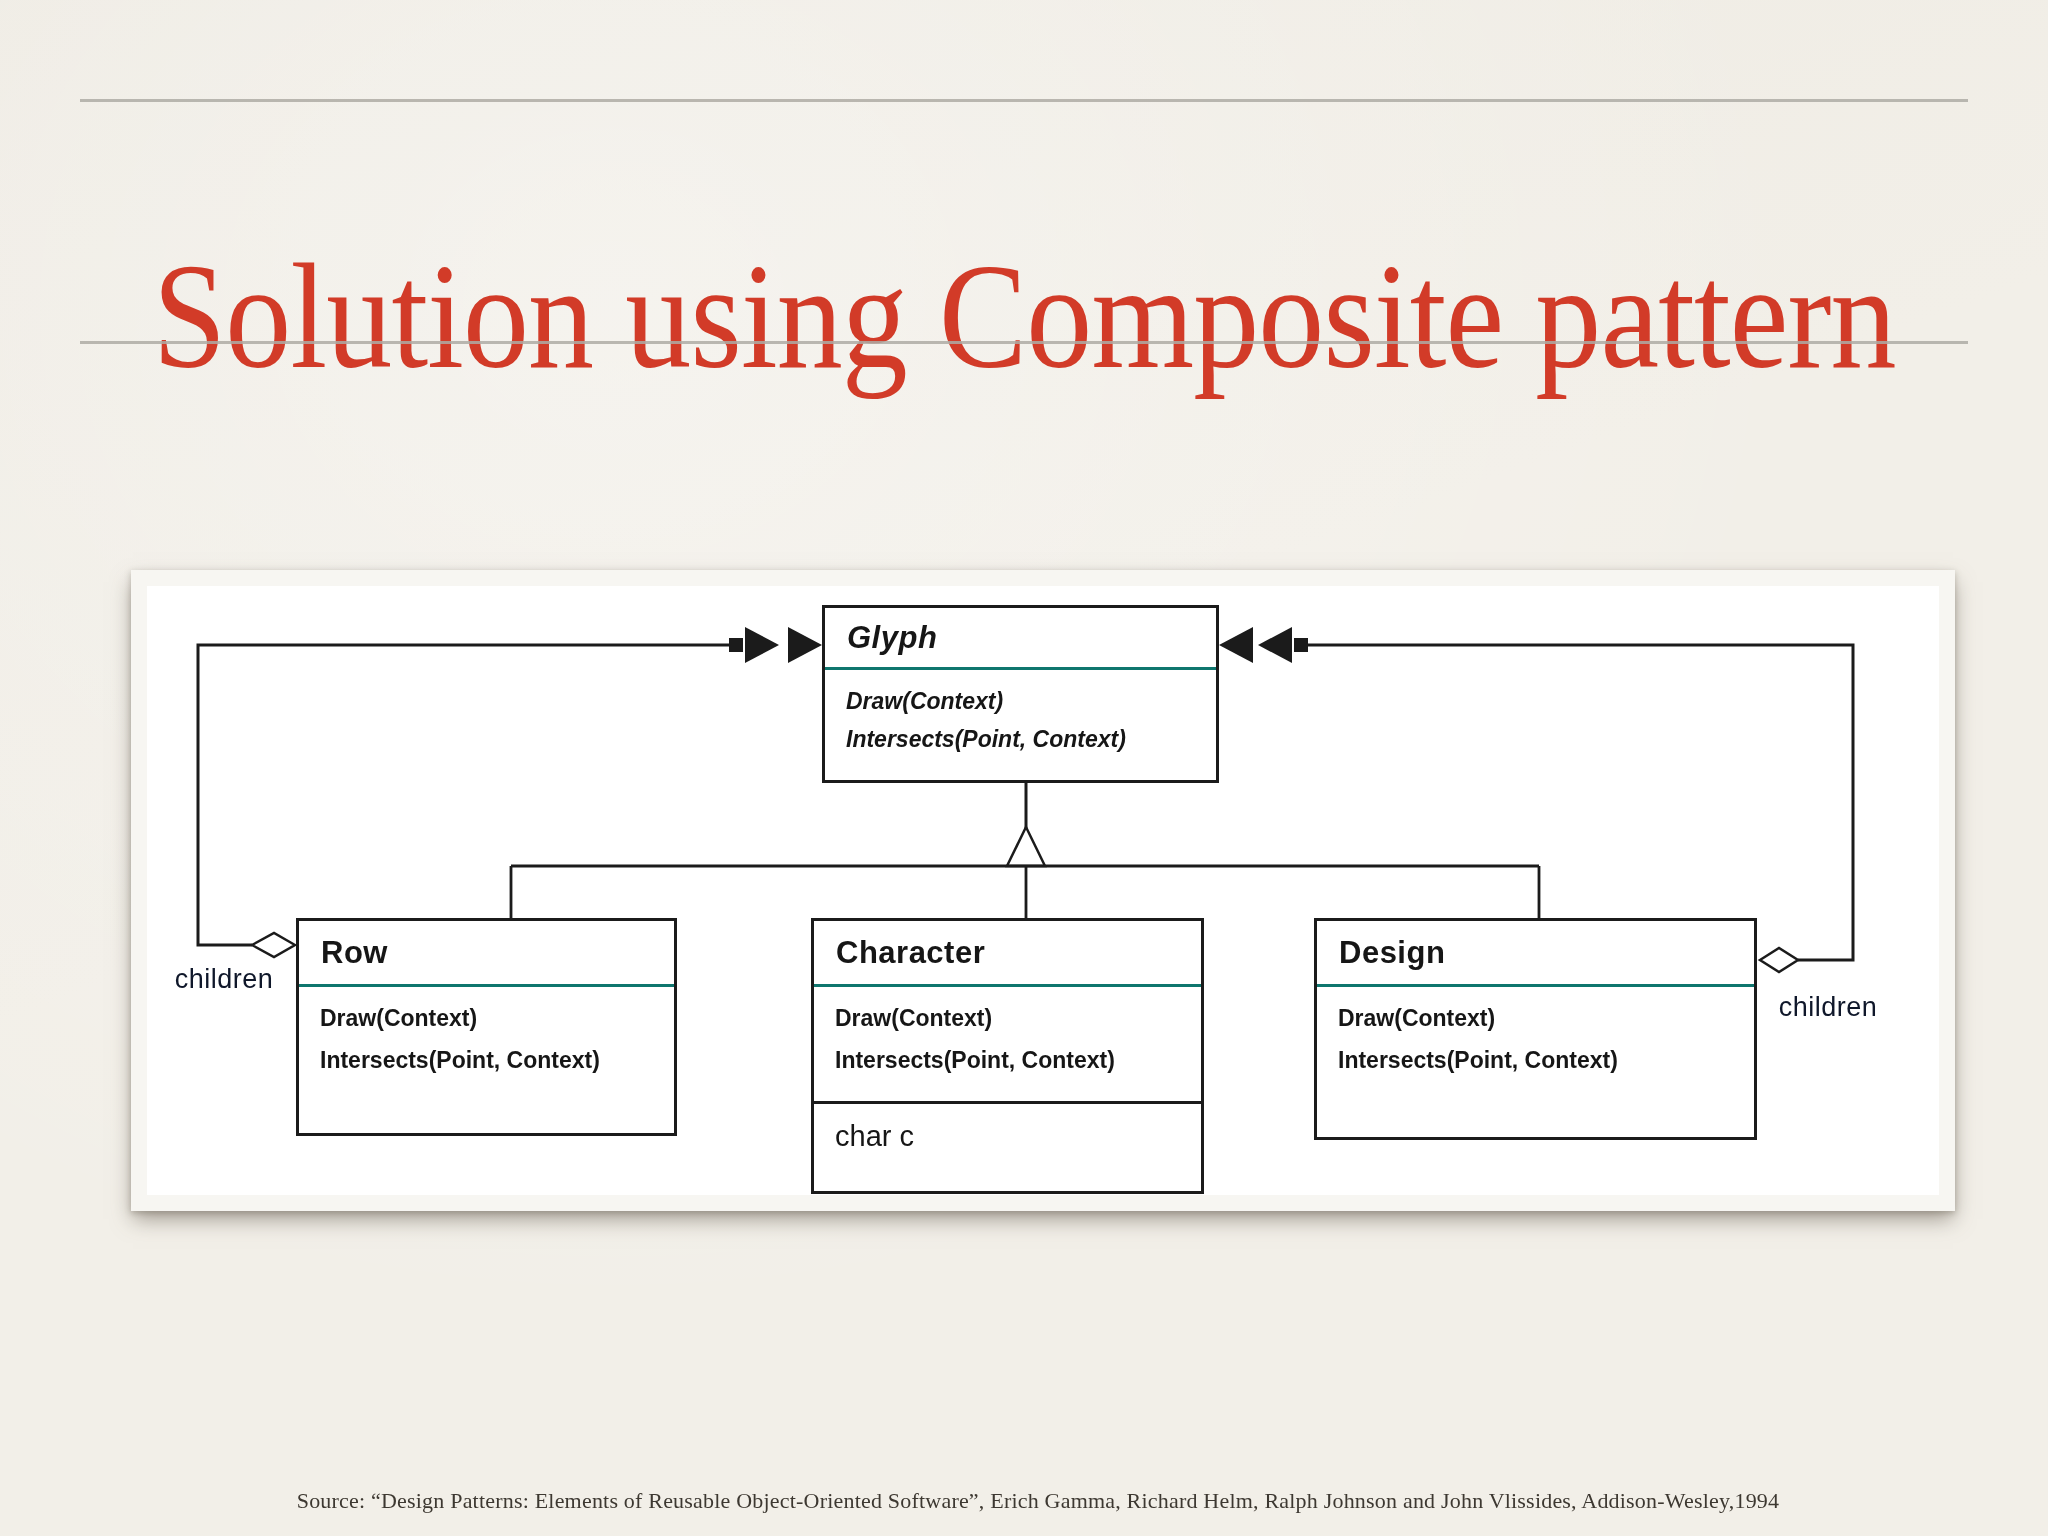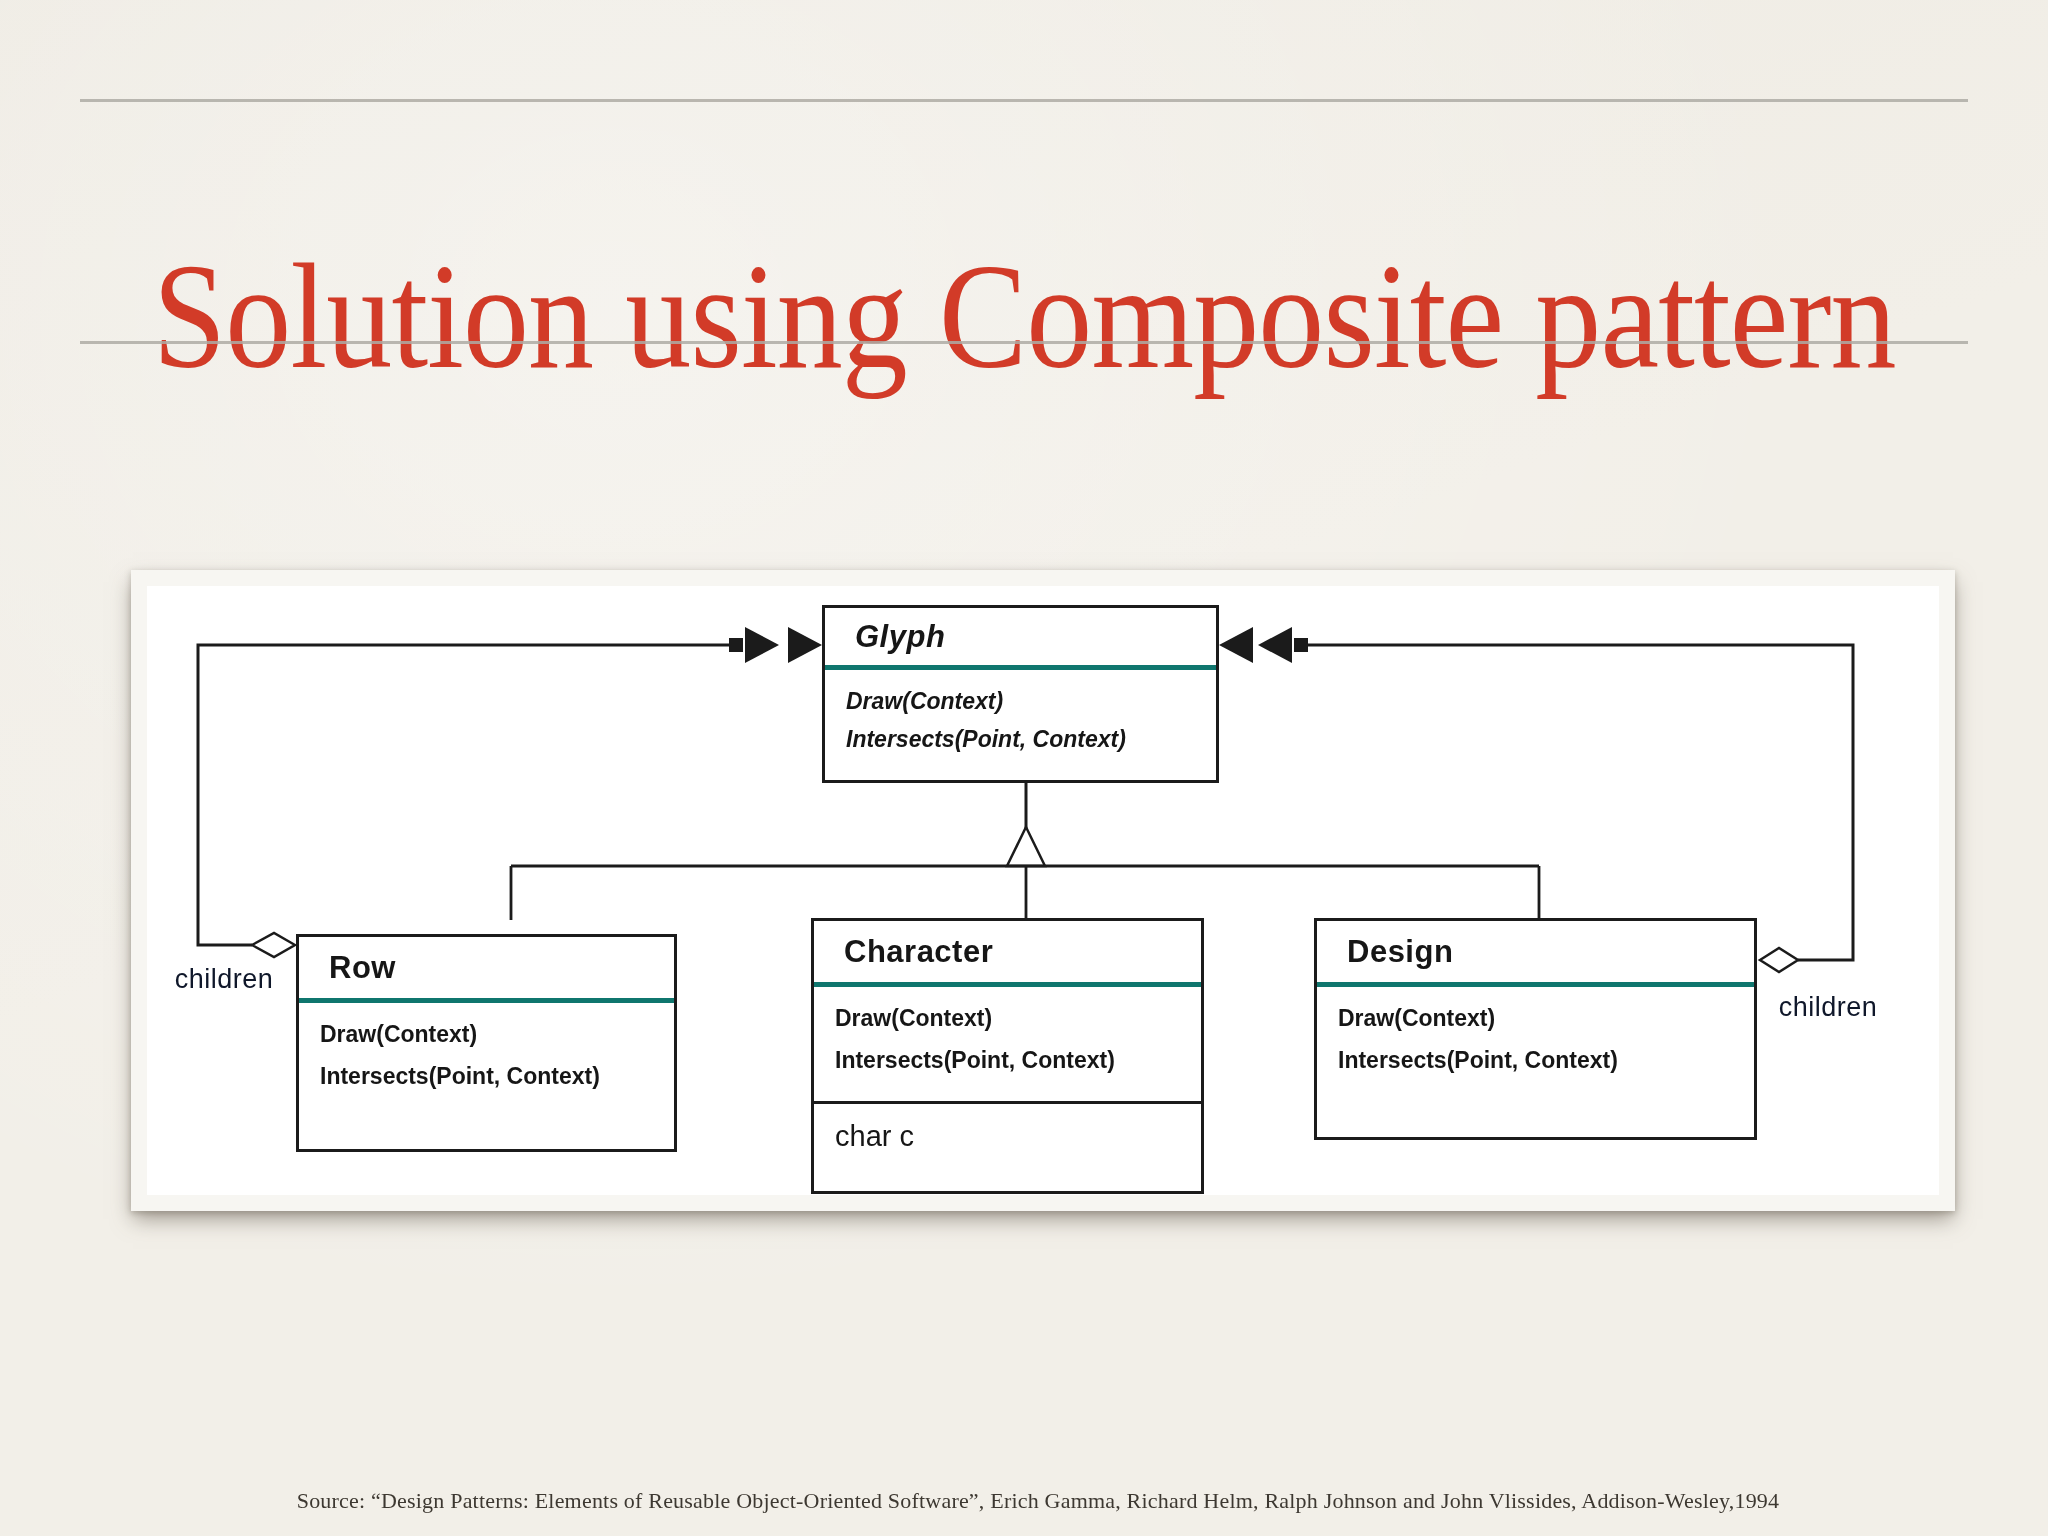--- a/index.html
+++ b/index.html
@@ -32,28 +32,28 @@
     margin:0;background:#ffffff;
     box-shadow:0 10px 20px -2px rgba(96,88,74,.55), 0 2px 6px rgba(110,102,88,.35);
   }
   .panel-inner-ring{position:absolute;inset:0;border:16px solid rgba(246,245,241,.9);pointer-events:none;}
   .connectors{position:absolute;left:0;top:0;width:1824px;height:641px;}
   .uml-box{
     position:absolute;box-sizing:border-box;
     background:#fff;border:3px solid #1b1b1b;
     color:#161616;
   }
-  .uml-head{box-sizing:border-box;display:flex;align-items:center;border-bottom:5px solid #0f766e;padding-left:30px;}
+  .uml-head{box-sizing:border-box;display:flex;align-items:center;border-bottom:3px solid #0f766e;padding-left:22px;}
   .uml-name{font-weight:bold;font-size:31px;letter-spacing:.5px;}
   .glyph .uml-name{font-style:italic;}
   .uml-body{box-sizing:border-box;padding:10px 0 0 21px;font-size:23px;line-height:42px;font-weight:bold;}
   .glyph .uml-body{font-style:italic;padding-top:12px;line-height:38px;}
   .glyph{left:691px;top:35px;width:397px;height:178px;}
   .glyph .uml-head{height:62px;}
-  .box-row{left:165px;top:348px;width:381px;height:218px;margin-top:16px;}
+  .box-row{left:165px;top:348px;width:381px;height:218px;}
   .box-character{left:680px;top:348px;width:393px;height:276px;}
   .box-column{left:1183px;top:348px;width:443px;height:222px;}
   .sub .uml-head{height:66px;}
   .box-character .uml-body.methods{height:117px;border-bottom:3px solid #1b1b1b;}
   .uml-attrs{box-sizing:border-box;padding:16px 0 0 21px;font-size:29px;}
   .children-label{
     position:absolute;width:150px;text-align:center;
     font-size:27px;color:#0f172a;letter-spacing:.5px;
   }
   .children-left{left:18px;top:394px;}

